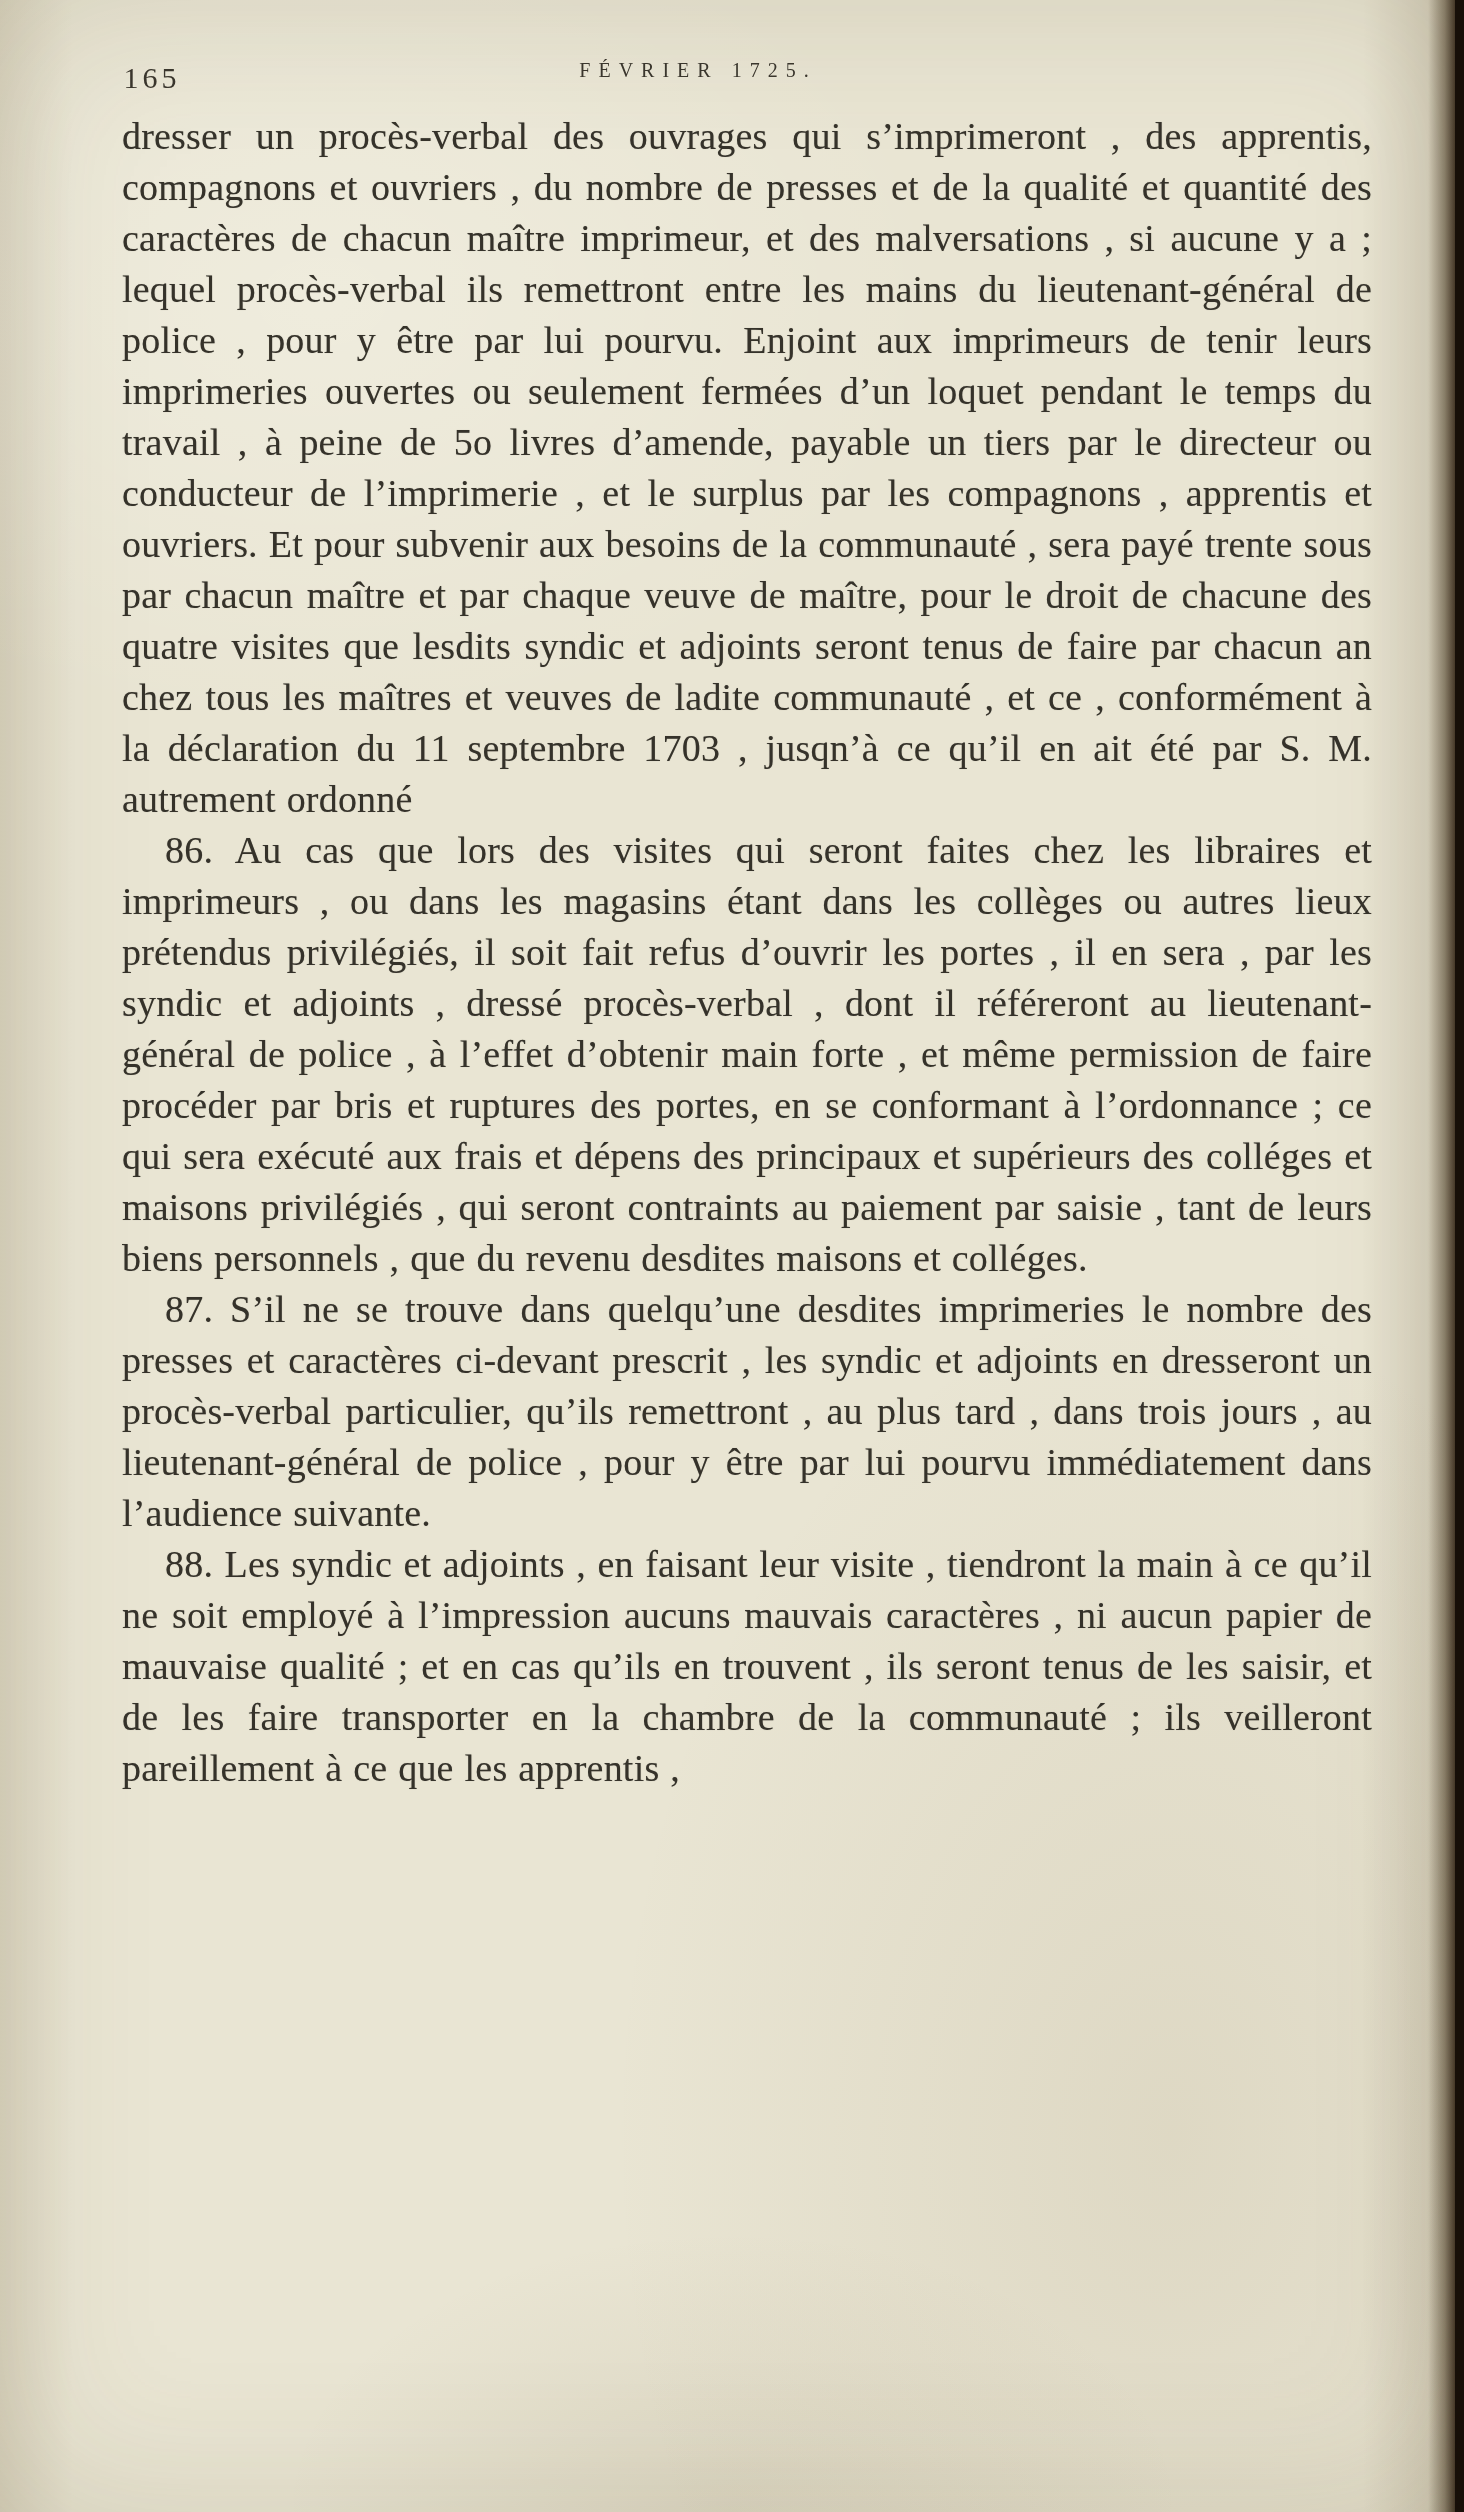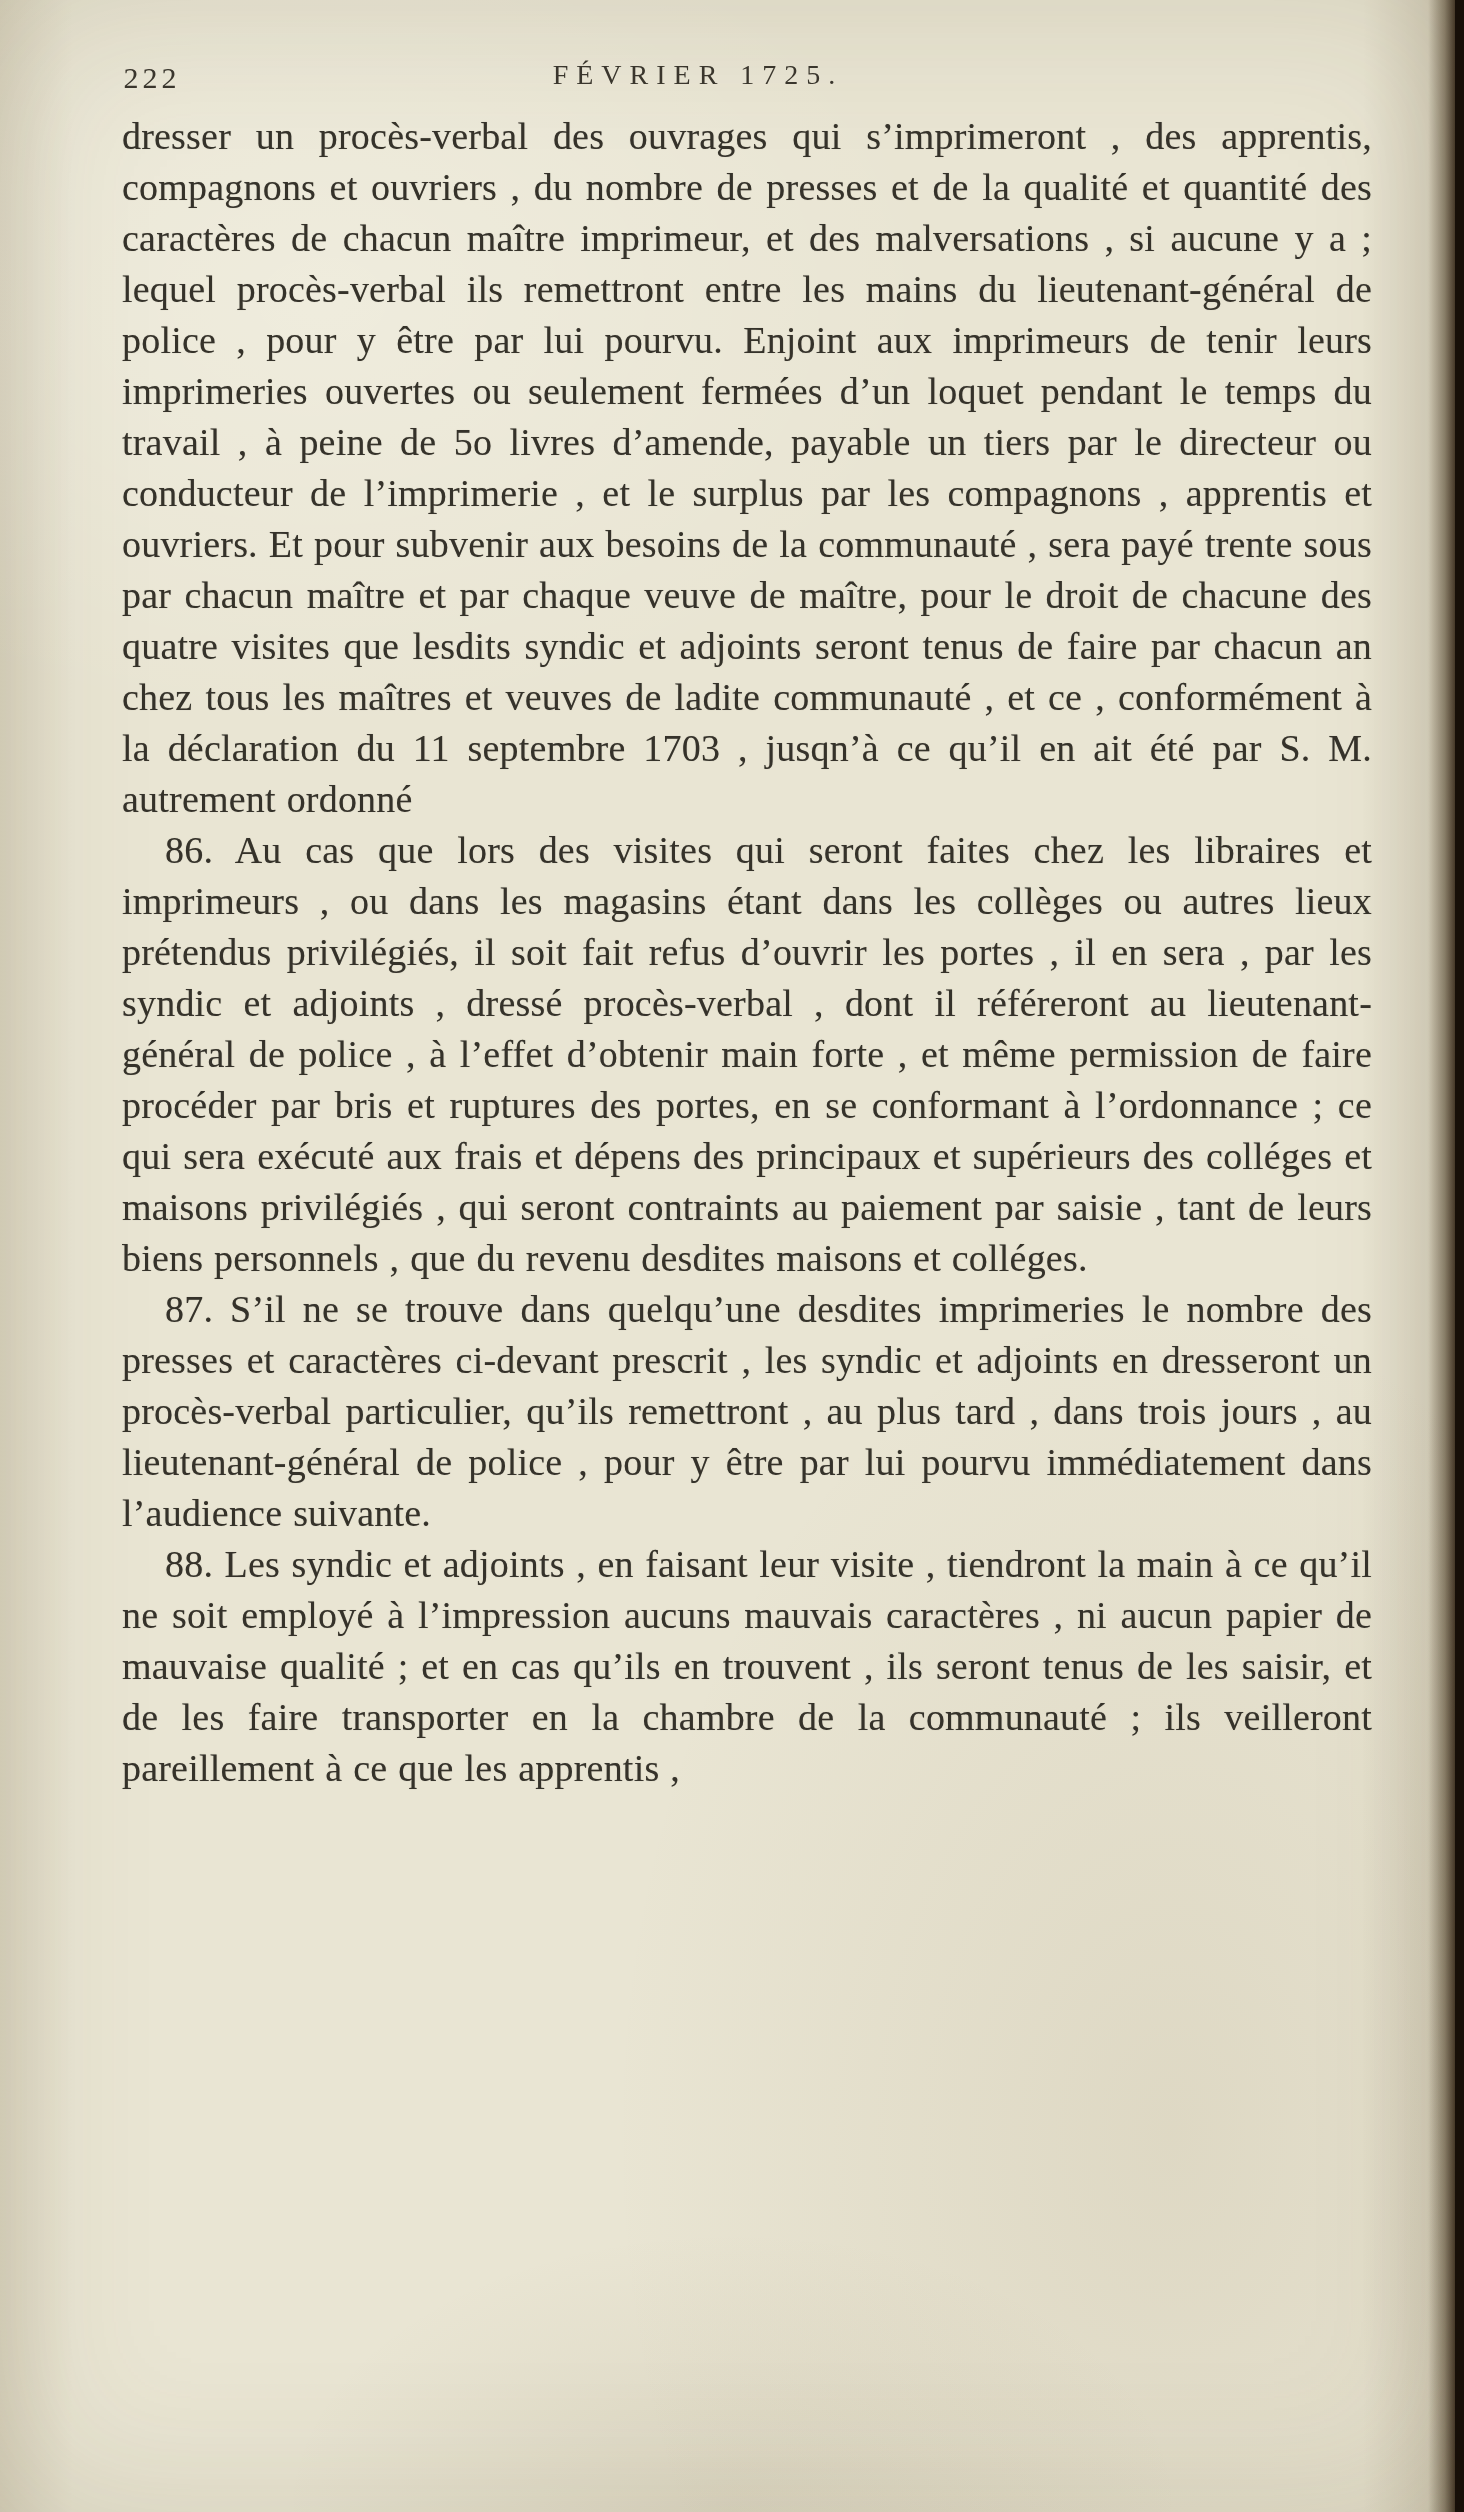--- a/index.html
+++ b/index.html
@@ -55,21 +55,21 @@
     top: 4.8px;
     font-size: 30px;
     letter-spacing: 4px;
   }
   .head-title {
     position: absolute;
     left: 0;
     right: 96px;
     top: 3.2px;
     text-align: center;
-    font-size: 28px;
+    font-size: 20px;
     letter-spacing: 8px;
     white-space: nowrap;
   }
   
   .text-block {
     position: absolute;
     left: 122px;
     top: 111px;
     width: 1250px;
     font-size: 38px;
@@ -84,21 +84,21 @@
   .para.indent { text-indent: 43px; }
 </style>
 </head>
 <body>
 
 <div class="paper"></div>
 <div class="edge-right"></div>
 <div class="edge-right-line"></div>
 
 <header class="running-head">
-  <span class="pagenum">222</span>
+  <span class="pagenum">165</span>
   <span class="head-title">FÉVRIER 1725.</span>
 </header>
 
 <main class="text-block">
   <p class="para">dresser un procès-verbal des ouvrages qui s’imprimeront , des apprentis, compagnons et ouvriers , du nombre de presses et de la qualité et quantité des caractères de chacun maître imprimeur, et des malversations , si aucune y a ; lequel procès-verbal ils remettront entre les mains du lieutenant-général de police , pour y être par lui pourvu. Enjoint aux imprimeurs de tenir leurs imprimeries ouvertes ou seulement fermées d’un loquet pendant le temps du travail , à peine de 5o livres d’amende, payable un tiers par le directeur ou conducteur de l’imprimerie , et le surplus par les compagnons , apprentis et ouvriers. Et pour subvenir aux besoins de la communauté , sera payé trente sous par chacun maître et par chaque veuve de maître, pour le droit de chacune des quatre visites que lesdits syndic et adjoints seront tenus de faire par chacun an chez tous les maîtres et veuves de ladite communauté , et ce , conformément à la déclaration du 11 septembre 1703 , jusqn’à ce qu’il en ait été par S. M. autrement ordonné</p>
   <p class="para indent">86. Au cas que lors des visites qui seront faites chez les libraires et imprimeurs , ou dans les magasins étant dans les collèges ou autres lieux prétendus privilégiés, il soit fait refus d’ouvrir les portes , il en sera , par les syndic et adjoints , dressé procès-verbal , dont il référeront au lieutenant-général de police , à l’effet d’obtenir main forte , et même permission de faire procéder par bris et ruptures des portes, en se conformant à l’ordonnance ; ce qui sera exécuté aux frais et dépens des principaux et supérieurs des colléges et maisons privilégiés , qui seront contraints au paiement par saisie , tant de leurs biens personnels , que du revenu desdites maisons et colléges.</p>
   <p class="para indent">87. S’il ne se trouve dans quelqu’une desdites imprimeries le nombre des presses et caractères ci-devant prescrit , les syndic et adjoints en dresseront un procès-verbal particulier, qu’ils remettront , au plus tard , dans trois jours , au lieutenant-général de police , pour y être par lui pourvu immédiatement dans l’audience suivante.</p>
   <p class="para indent">88. Les syndic et adjoints , en faisant leur visite , tiendront la main à ce qu’il ne soit employé à l’impression aucuns mauvais caractères , ni aucun papier de mauvaise qualité ; et en cas qu’ils en trouvent , ils seront tenus de les saisir, et de les faire transporter en la chambre de la communauté ; ils veilleront pareillement à ce que les apprentis ,</p>
 </main>
 

